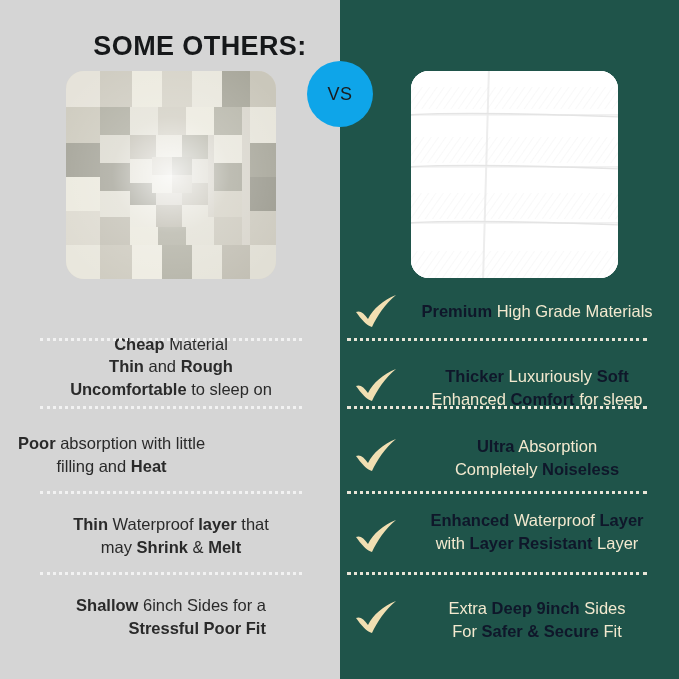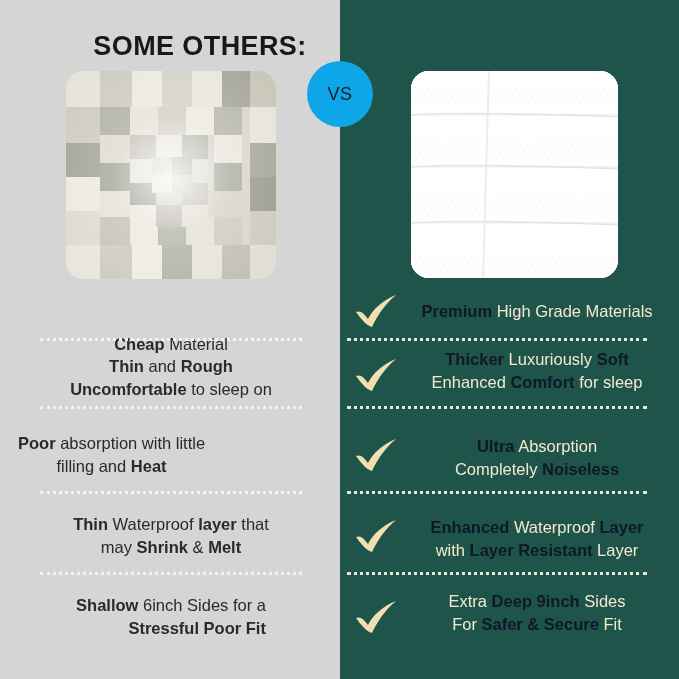--- a/index.html
+++ b/index.html
@@ -293,21 +293,21 @@
         <span class="check-icon">
           <svg viewBox="0 0 46 38" aria-hidden="true">
             <path d="M3 20 C7 18 11 21 15 27 C20 17 30 8 43 3 C32 12 24 24 19 35 C14 34 8 27 3 20 Z" fill="#f1dfb2"></path>
           </svg>
         </span>
         <span><b>Premium</b> High Grade Materials</span>
       </div>
       <div class="row row-left" style="top: 355px; height: 53px; display: flex; align-items: flex-start; justify-content: center;">
         <span><b>Thin</b> and <b>Rough</b><br><b>Uncomfortable</b> to sleep on</span>
       </div>
-      <div class="row row-right" style="top: 348px; height: 53px; display: flex; align-items: flex-start; justify-content: center; position: absolute;">
+      <div class="row row-right" style="top: 358px; height: 53px; display: flex; align-items: flex-end; justify-content: center; position: absolute;">
         <span class="check-icon">
           <svg viewBox="0 0 46 38" aria-hidden="true">
             <path d="M3 20 C7 18 11 21 15 27 C20 17 30 8 43 3 C32 12 24 24 19 35 C14 34 8 27 3 20 Z" fill="#f1dfb2"></path>
           </svg>
         </span>
         <span><b>Thicker</b> Luxuriously <b>Soft</b><br>Enhanced <b>Comfort</b> for sleep</span>
       </div>
       <div class="row row-left" style="top: 428px; height: 53px; display: flex; align-items: center; justify-content: flex-start;">
         <span><b>Poor</b> absorption with little<br>filling and <b>Heat</b></span>
       </div>
@@ -315,32 +315,32 @@
         <span class="check-icon">
           <svg viewBox="0 0 46 38" aria-hidden="true">
             <path d="M3 20 C7 18 11 21 15 27 C20 17 30 8 43 3 C32 12 24 24 19 35 C14 34 8 27 3 20 Z" fill="#f1dfb2"></path>
           </svg>
         </span>
         <span><b>Ultra</b> Absorption<br>Completely <b>Noiseless</b></span>
       </div>
       <div class="row row-left" style="top: 509px; height: 53px; display: flex; align-items: center; justify-content: center;">
         <span><b>Thin</b> Waterproof <b>layer</b> that<br>may <b>Shrink</b> &amp; <b>Melt</b></span>
       </div>
-      <div class="row row-right" style="top: 509px; height: 53px; display: flex; align-items: flex-end; justify-content: center; position: absolute;">
+      <div class="row row-right" style="top: 509px; height: 53px; display: flex; align-items: flex-start; justify-content: center; position: absolute;">
         <span class="check-icon">
           <svg viewBox="0 0 46 38" aria-hidden="true">
             <path d="M3 20 C7 18 11 21 15 27 C20 17 30 8 43 3 C32 12 24 24 19 35 C14 34 8 27 3 20 Z" fill="#f1dfb2"></path>
           </svg>
         </span>
         <span><b>Enhanced</b> Waterproof <b>Layer</b><br>with <b>Layer Resistant</b> Layer</span>
       </div>
       <div class="row row-left" style="top: 590px; height: 53px; display: flex; align-items: center; justify-content: center; text-align: right;">
         <span><b>Shallow</b> 6inch Sides for a<br><b>Stressful Poor Fit</b></span>
       </div>
-      <div class="row row-right" style="top: 590px; height: 53px; display: flex; align-items: flex-start; justify-content: center; position: absolute;">
+      <div class="row row-right" style="top: 590px; height: 53px; display: flex; align-items: flex-end; justify-content: center; position: absolute;">
         <span class="check-icon">
           <svg viewBox="0 0 46 38" aria-hidden="true">
             <path d="M3 20 C7 18 11 21 15 27 C20 17 30 8 43 3 C32 12 24 24 19 35 C14 34 8 27 3 20 Z" fill="#f1dfb2"></path>
           </svg>
         </span>
         <span>Extra <b>Deep 9inch</b> Sides<br>For <b>Safer &amp; Secure</b> Fit</span>
       </div>
       <div class="divider divider-left" style="top: 338px;"></div>
       <div class="divider divider-right" style="top: 338px;"></div>
       <div class="divider divider-left" style="top: 406px;"></div>

